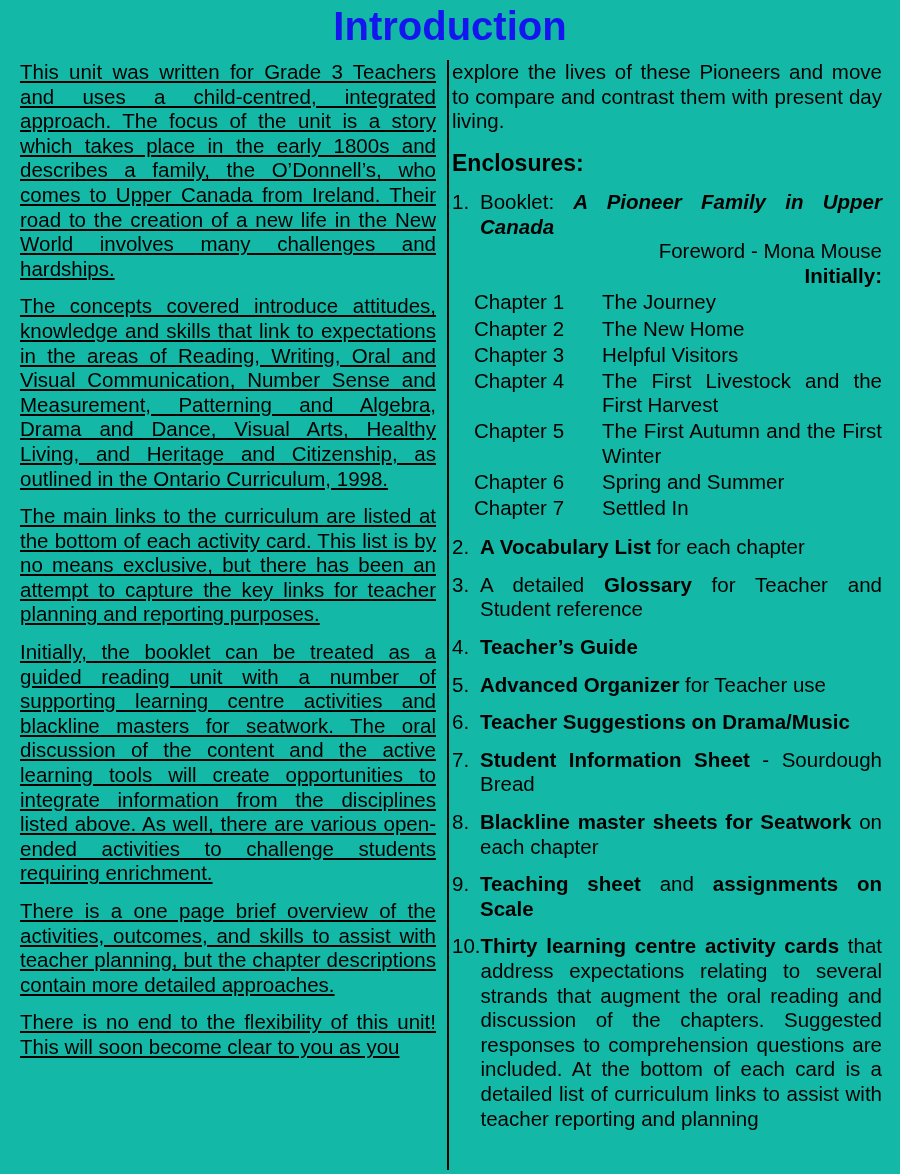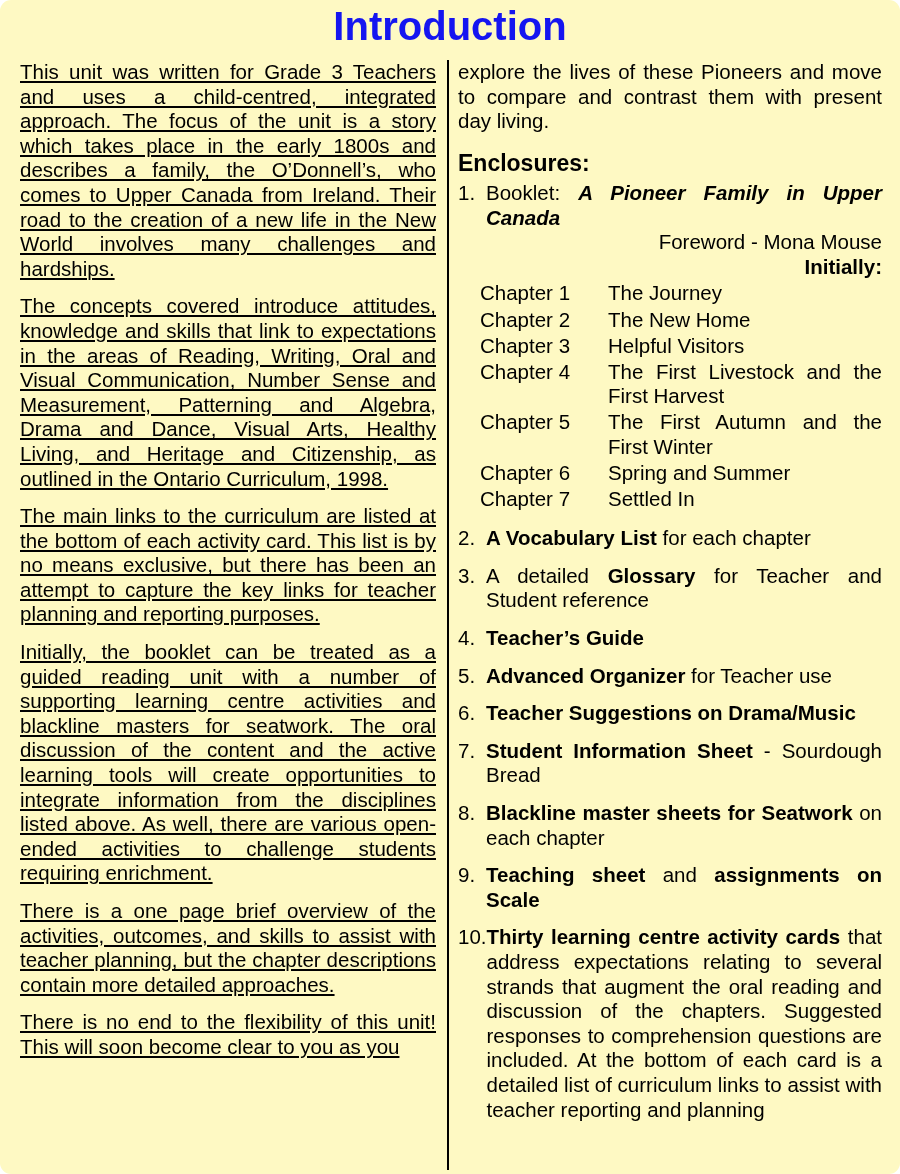--- a/index.html
+++ b/index.html
@@ -15,41 +15,41 @@
   }
   .columns {
     display:flex; align-items:stretch;
     padding:0 18px 0 20px; box-sizing:border-box;
     height:1110px;
   }
   .col-left {
     width:429px; flex:0 0 429px; box-sizing:border-box;
     padding-right:11px; border-right:2px solid #000000;text-decoration:underline;
   }
-  .col-right { flex:1; padding-left:9px; min-width:0; }
+  .col-right { flex:1; padding-left:3px; min-width:0; }
   p { margin:0 0 13px 0; text-align:justify; }
   .intro { margin-bottom:17px; }
-  .enc-heading { font-size:23px; font-weight:bold; margin:15px 0 5px 0; line-height:1.1; }
+  .enc-heading { font-size:23px; font-weight:bold; margin:15px 0 14px 0; line-height:1.1; }
   .enc-list { }
   .enc-item { display:flex; margin-bottom:13px; }
   .enc-num { flex:0 0 28px; }
   .enc-body { flex:1; text-align:justify; min-width:0; }
   .b { font-weight:bold; }
   .i { font-style:italic; }
   .sub-line { text-align:right; }
   .contents-label { font-weight:bold; }
   .chapters { margin-top:2px; margin-left:-6px; }
   .chapter-row { display:flex; margin-bottom:1.5px; }
   .ch-label { flex:0 0 128px; }
   .ch-title { flex:1; text-align:justify; min-width:0; }
 </style>
 </head>
 <body>
 
-<div class="page" style="background: #fef9c3; border-radius: 11px;">
+<div class="page" style="background: #14b8a6;">
   <h1 class="title" style="color: rgb(21, 21, 240);">Introduction</h1>
   <div class="columns">
     <div class="col-left">
       <p>This unit was written for Grade 3 Teachers and uses a child-centred, integrated approach.  The focus of the unit is a story which takes place in the early 1800s and describes a family, the O’Donnell’s, who comes to Upper Canada from Ireland.  Their road to the creation of a new life in the New World involves many challenges and hardships.</p>
       <p>The concepts covered introduce attitudes, knowledge and skills that link to expectations in the areas of Reading, Writing, Oral and Visual Communication, Number Sense and Measurement, Patterning and Algebra, Drama and Dance, Visual Arts, Healthy Living, and Heritage and Citizenship, as outlined in the Ontario Curriculum, 1998.</p>
       <p>The main links to the curriculum are listed at the bottom of each activity card.  This list is by no means exclusive, but there has been an attempt to capture the key links for teacher planning and reporting purposes.</p>
       <p>Initially, the booklet can be treated as a guided reading unit with a number of supporting learning centre activities and blackline masters for seatwork. The oral discussion of the content and the active learning tools will create opportunities to integrate information from the disciplines listed above. As well, there are various open-ended activities to challenge students requiring enrichment.</p>
       <p>There is a one page brief overview of the activities, outcomes, and skills to assist with teacher planning, but the chapter descriptions contain more detailed approaches.</p>
       <p>There is no end to the flexibility of this unit! This will soon become clear to you as you</p>
     </div>

